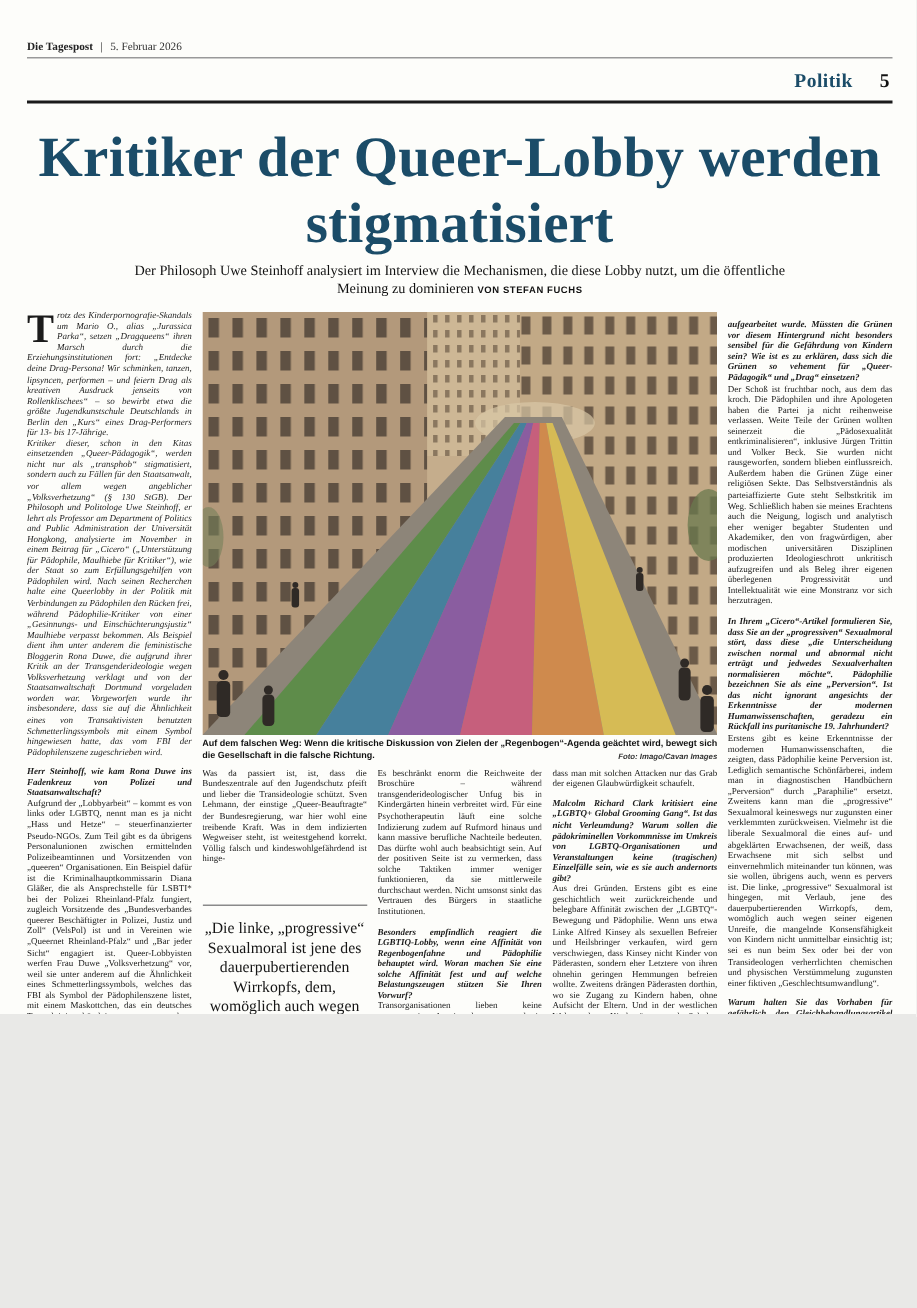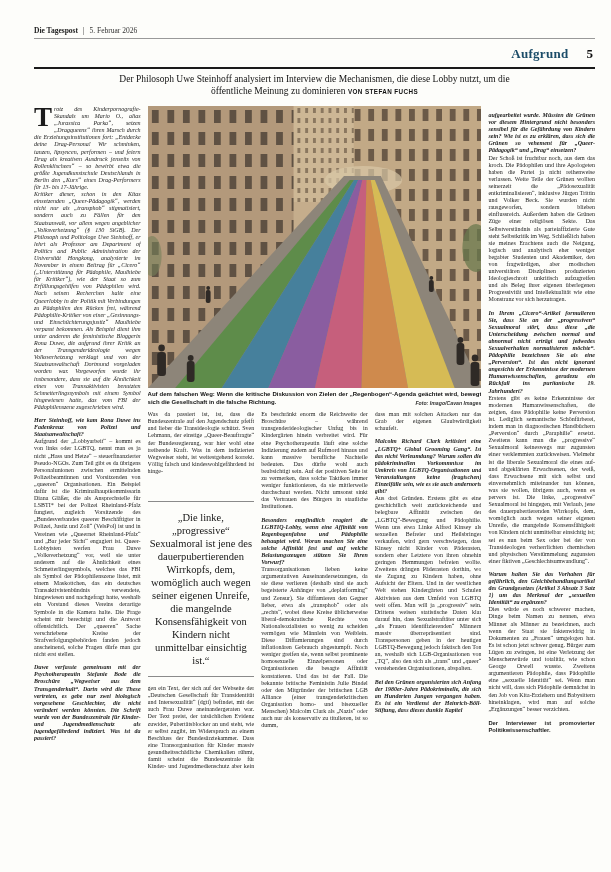--- a/index.html
+++ b/index.html
@@ -1,18 +1,18 @@
 <!DOCTYPE html>
 <html lang="de"><head>
 <meta charset="utf-8">
 <style>
   html,body{margin:0;padding:0;background:#e9e9e7;}
   .page{
-    position:relative;width:611px;height:872px;margin:0 auto;
-    background:#fdfdfa;box-sizing:border-box;padding:26px 16px 0 34px;
+    position:relative;width:611px;height:676px;margin:0 auto;
+    background:#fdfdfa;box-sizing:border-box;padding:26px 16px 0 18px;
     font-family:"Liberation Serif", serif;color:#1c1c1c;overflow:hidden;
   }
   
   .masthead-line{display:flex;align-items:baseline;gap:5px;font-size:7.5px;color:#222;
     padding-bottom:3px;border-bottom:1px solid #999;}
   .masthead-paper{font-weight:bold;}
   .masthead-date{color:#333;}
   .section-row{display:flex;justify-content:flex-end;align-items:baseline;gap:18px;padding:7px 2px 5px 0;}
   .section-label{font-size:13px;font-weight:bold;color:#1b4c68;letter-spacing:0.3px;}
   .section-page{font-size:13px;font-weight:bold;color:#111;}
@@ -52,25 +52,26 @@
 
 <div class="page">
 
   <div class="masthead-line">
     <span class="masthead-paper">Die Tagespost</span>
     <span class="masthead-divider">|</span>
     <span class="masthead-date">5. Februar 2026</span>
   </div>
 
   <div class="section-row">
-    <span class="section-label">Aufgrund</span>
+    <span class="section-label">Politik</span>
     <span class="section-page">5</span>
   </div>
   <div class="rule-thick"></div>
 
+  <h1 class="headline">Kritiker der Queer-Lobby werden stigmatisiert</h1>
 
   <div class="deck">
     <span>Der Philosoph Uwe Steinhoff analysiert im Interview die Mechanismen, die diese Lobby nutzt, um die öffentliche Meinung zu dominieren</span>
     <span class="byline">VON STEFAN FUCHS</span>
   </div>
 
   <div class="body-grid">
 
     <div class="col">
         <p class="para intro"><span class="dropcap">T</span>rotz des Kinderpornografie-Skandals um Mario O., alias „Jurassica Parka“, setzen „Dragqueens“ ihren Marsch durch die Erziehungsinstitutionen fort: „Entdecke deine Drag-Persona! Wir schminken, tanzen, lipsyncen, performen – und feiern Drag als kreativen Ausdruck jenseits von Rollenklischees“ – so bewirbt etwa die größte Jugendkunstschule Deutschlands in Berlin den „Kurs“ eines Drag-Performers für 13- bis 17-Jährige.</p>

